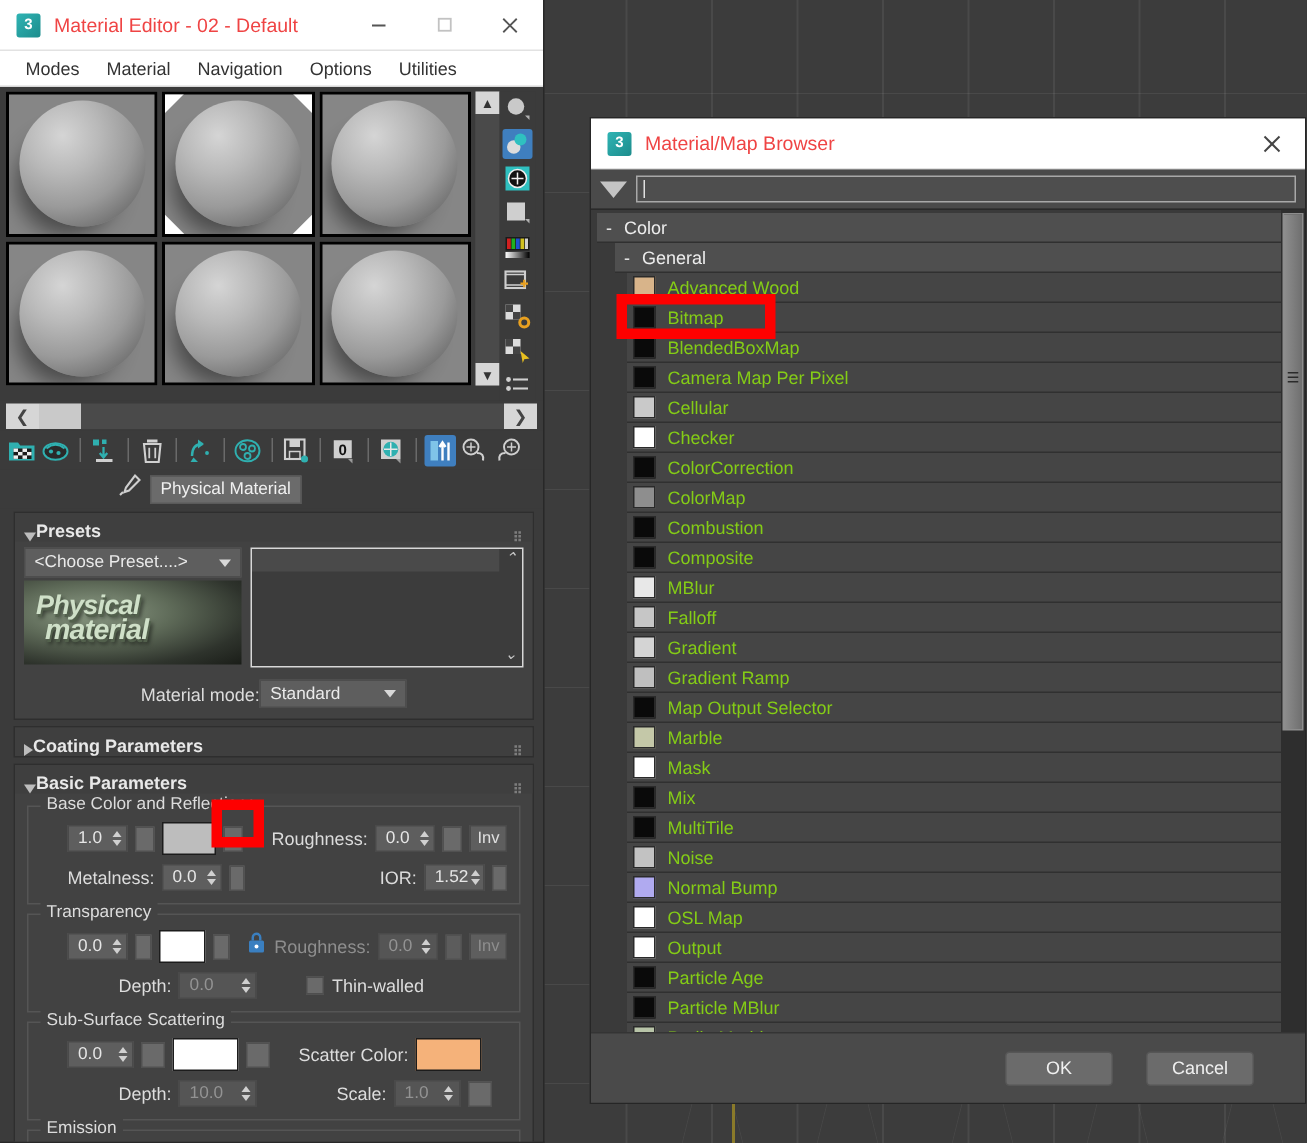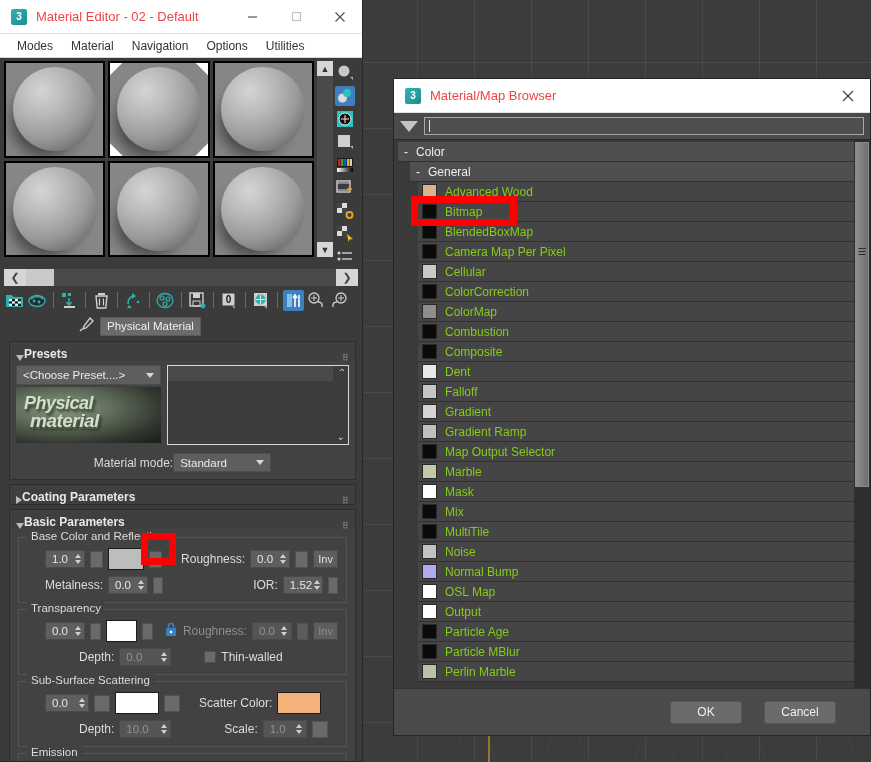--- a/index.html
+++ b/index.html
@@ -760,38 +760,42 @@
           </div>
           <div class="tree-item">
             <span class="ti-sw" style="background: rgb(10, 10, 10);"></span>
             <span>Camera Map Per Pixel</span>
           </div>
           <div class="tree-item">
             <span class="ti-sw" style="background: rgb(201, 201, 201);"></span>
             <span>Cellular</span>
           </div>
           <div class="tree-item">
+            <span class="ti-sw" style="background: rgb(255, 255, 255);"></span>
+            <span>Checker</span>
+          </div>
+          <div class="tree-item">
             <span class="ti-sw" style="background: rgb(10, 10, 10);"></span>
             <span>ColorCorrection</span>
           </div>
           <div class="tree-item">
             <span class="ti-sw" style="background: rgb(142, 142, 142);"></span>
             <span>ColorMap</span>
           </div>
           <div class="tree-item">
             <span class="ti-sw" style="background: rgb(10, 10, 10);"></span>
             <span>Combustion</span>
           </div>
           <div class="tree-item">
             <span class="ti-sw" style="background: rgb(10, 10, 10);"></span>
             <span>Composite</span>
           </div>
           <div class="tree-item">
             <span class="ti-sw" style="background: rgb(232, 232, 232);"></span>
-            <span>Dent</span>
+            <span>MBlur</span>
           </div>
           <div class="tree-item">
             <span class="ti-sw" style="background: rgb(198, 198, 198);"></span>
             <span>Falloff</span>
           </div>
           <div class="tree-item">
             <span class="ti-sw" style="background: rgb(212, 212, 212);"></span>
             <span>Gradient</span>
           </div>
           <div class="tree-item">

